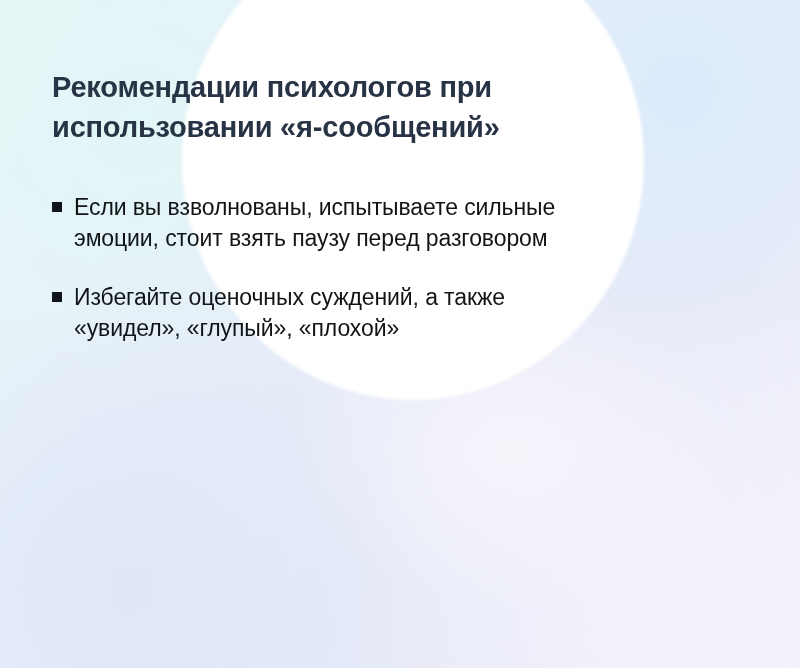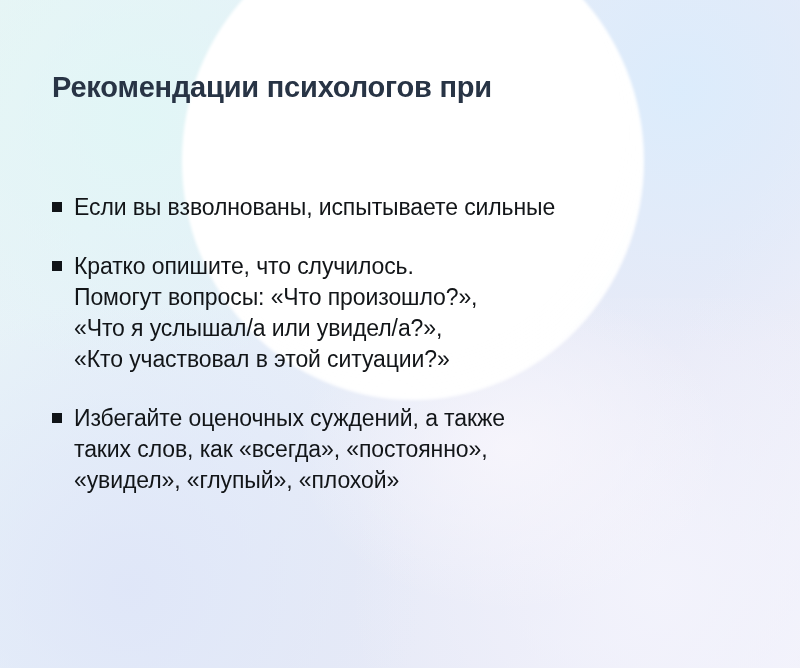--- a/index.html
+++ b/index.html
@@ -138,45 +138,37 @@
   <div class="wash wash-bl"></div>
   <div class="wash wash-br"></div>
   <div class="wash wash-center"></div>
 
   <div id="hero-circle"></div>
 
   <div id="content">
 
     <h1 id="page-title">
       <span class="t-line">Рекомендации психологов при</span>
+      <span class="t-line">использовании «я-сообщений»</span>
     </h1>
 
     <div id="bullet-list">
 
       <div class="bullet-block">
         <span class="bullet-marker"></span>
         <div class="bullet-lines">
           <span class="b-line">Если вы взволнованы, испытываете сильные</span>
+          <span class="b-line">эмоции, стоит взять паузу перед разговором</span>
         </div>
       </div>
 
-      <div class="bullet-block">
-        <span class="bullet-marker"></span>
-        <div class="bullet-lines">
-          <span class="b-line">Кратко опишите, что случилось.</span>
-          <span class="b-line">Помогут вопросы: «Что произошло?»,</span>
-          <span class="b-line">«Что я услышал/а или увидел/а?»,</span>
-          <span class="b-line">«Кто участвовал в этой ситуации?»</span>
-        </div>
-      </div>
 
       <div class="bullet-block">
         <span class="bullet-marker"></span>
         <div class="bullet-lines">
           <span class="b-line">Избегайте оценочных суждений, а также</span>
-          <span class="b-line">таких слов, как «всегда», «постоянно»,</span>
           <span class="b-line">«увидел», «глупый», «плохой»</span>
         </div>
       </div>
 
     </div>
   </div>
 </div>
 
 </body></html>

